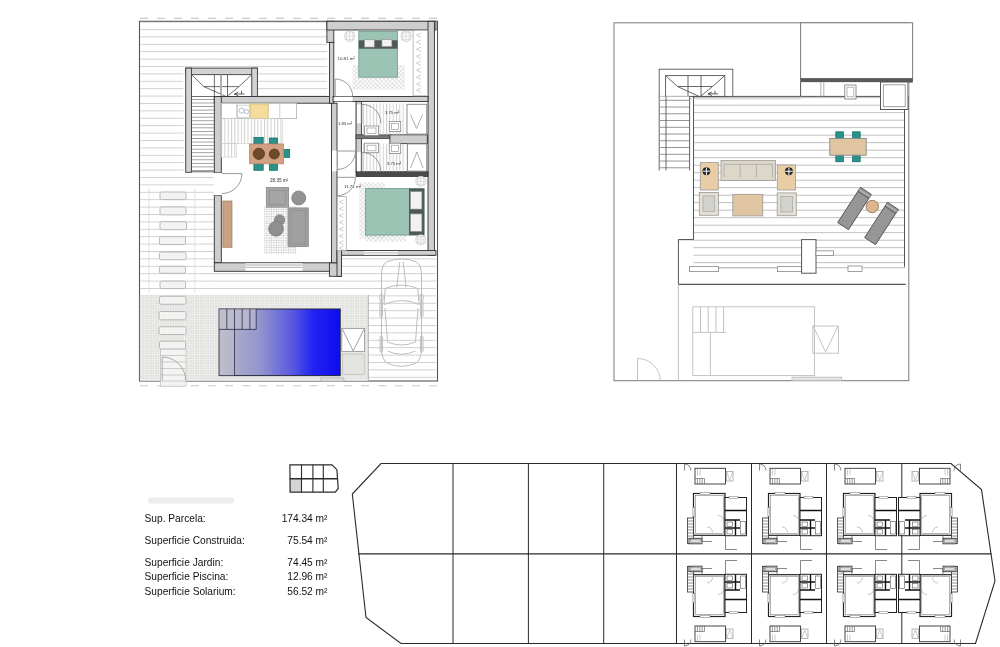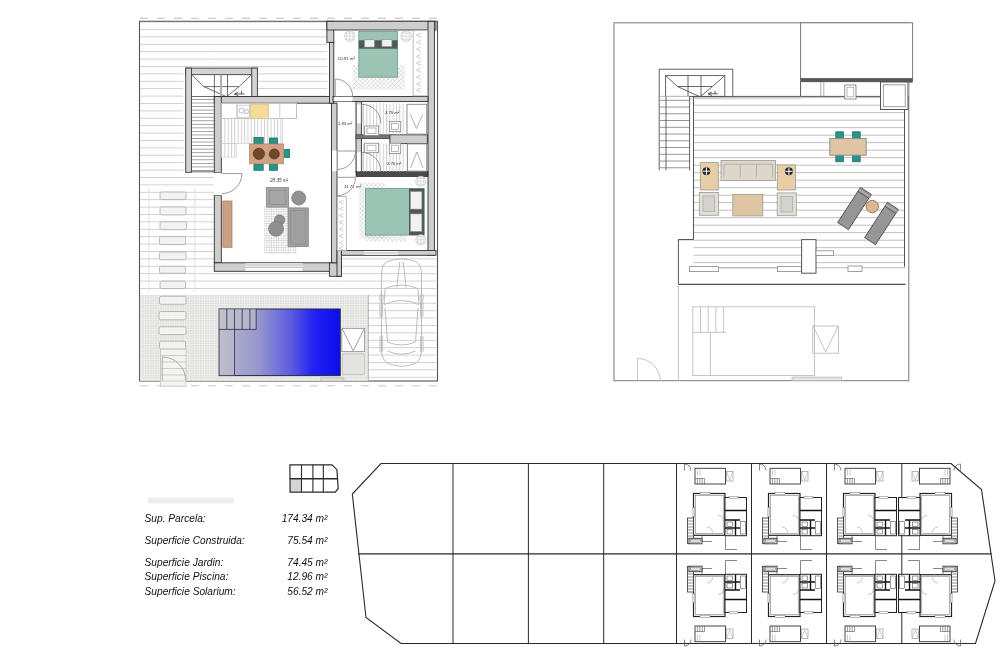--- a/index.html
+++ b/index.html
@@ -1,16 +1,16 @@
 <!DOCTYPE html>
 <html><head>
 <meta charset="utf-8">
 <style>
 html,body{margin:0;padding:0;background:#ffffff;}
-#canvas{width:976px;height:647px;position:relative;font-family:"Liberation Sans",sans-serif;font-style:italic;}
+#canvas{width:976px;height:647px;position:relative;font-family:"Liberation Sans",sans-serif;}
 svg{display:block;}
 </style>
 </head>
 <body>
 <div id="canvas">
 <svg width="1000" height="647" viewBox="0 0 1000 647">
 <defs>
 
 <pattern id="hlines" patternUnits="userSpaceOnUse" width="8" height="7.4" x="0" y="29">
   <line x1="0" y1="0.5" x2="8" y2="0.5" stroke="#c9c9c9" stroke-width="0.9"></line>

